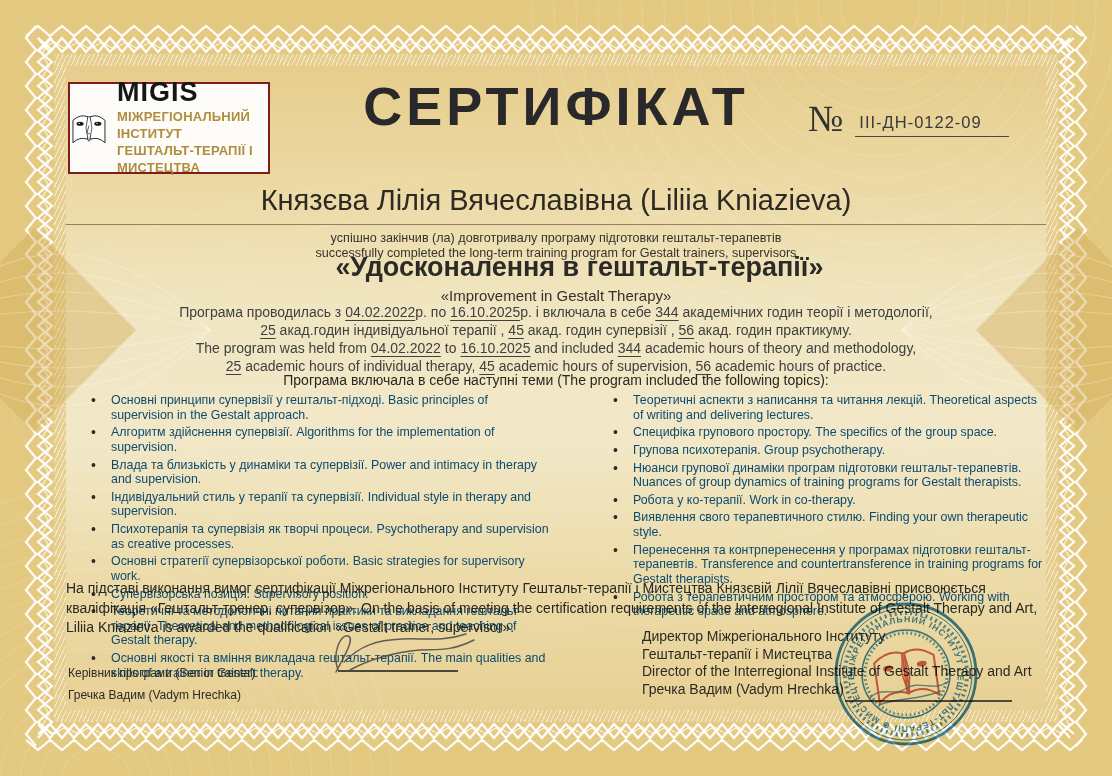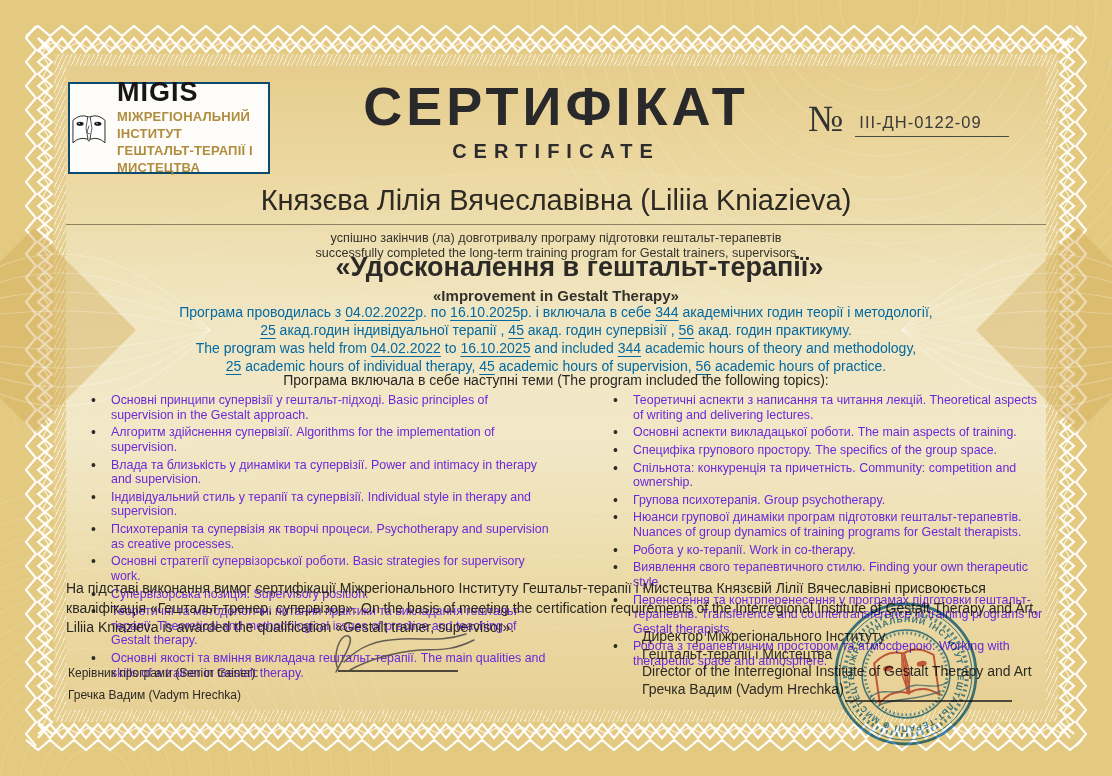--- a/index.html
+++ b/index.html
@@ -7,46 +7,46 @@
   .page{position:relative;width:1112px;height:776px;background:#e4c981;overflow:hidden;}
   .hatch{position:absolute;inset:54px;background:
     repeating-linear-gradient(115deg, rgba(255,255,255,.55) 0 1px, rgba(230,207,142,0) 1px 4px),#e6cf8e;}
   .inner{position:absolute;inset:66px;background:
     linear-gradient(180deg,#e6cd8d 0%,#ebd79f 15%,#f1e6c2 38%,#f2e8c8 58%,#ecdba8 80%,#e7d094 100%);}
   svg.decor{position:absolute;inset:0;width:1112px;height:776px;pointer-events:none;}
   .content{position:absolute;left:66px;top:66px;width:980px;height:680px;color:#2f2d27;}
   .center{position:absolute;left:0;right:0;text-align:center;}
   
   .logo-box{position:absolute;left:2px;top:16px;width:198px;height:88px;background:#fdfcf8;
-    border:2px solid #0c4a6e;display:flex;align-items:center;justify-content:center;gap:9px;}
+    border:2px solid #7f1d1d;display:flex;align-items:center;justify-content:center;gap:9px;}
   .logo-text .acr{font-size:27px;font-weight:800;letter-spacing:1px;color:#161616;line-height:1;}
   .logo-text .sub{font-size:13px;font-weight:700;color:#b08d3e;line-height:1.3;letter-spacing:.2px;margin-top:3px;}
   
   .title{top:12px;font-size:54px;font-weight:800;letter-spacing:4px;color:#29282a;line-height:1.05;}
   .subtitle{top:74px;font-size:20px;font-weight:700;letter-spacing:7px;color:#2c2b2d;}
   .numblock{position:absolute;left:742px;top:34px;display:flex;align-items:flex-end;gap:12px;}
   .numsign{font-family:"Liberation Serif",serif;font-size:37px;line-height:1;color:#333;}
   .numval{font-size:16.5px;letter-spacing:1px;color:#3a3a3a;border-bottom:1.4px solid #4a4a44;
     padding:0 10px 4px 4px;min-width:140px;}
   .name{top:118px;font-size:29px;color:#2d2a24;}
   .rule{position:absolute;left:0;right:0;top:158px;height:1px;background:#6f6244;opacity:.75;}
   .small-line1{top:165px;font-size:12.6px;color:#35332c;}
   .small-line2{top:180px;font-size:12.6px;color:#35332c;}
   .prog-ua{top:186px;font-size:27px;font-weight:700;color:#2c2a26;padding-left:47px;}
-  .prog-en{top:221px;font-size:15px;color:#34322c;font-weight:bold;}
-  .period{font-size:14px;line-height:18px;color:#0369a1;}
+  .prog-en{top:221px;font-size:15px;color:#34322c;}
+  .period{font-size:14px;line-height:18px;color:#404040;}
   .period-ua{top:237px;}
   .period-en{top:273px;}
   .topics-head{top:306px;font-size:14px;color:#282722;}
   .cols{position:absolute;left:18px;right:2px;top:327px;display:flex;gap:54px;}
   .col{flex:0 0 auto;}
   .col.left{width:468px;} .col.right{width:438px;}
   ul.topics{list-style:none;margin:0;padding:0;}
   ul.topics li{position:relative;padding-left:27px;font-size:12.4px;line-height:1.18;
-    color:#6d28d9;margin-bottom:3px;}
+    color:#0c4a6e;margin-bottom:3px;}
   ul.topics li::before{content:"•";position:absolute;left:7px;top:-1px;font-size:14px;color:#2f2d27;}
   .qual{top:513px;text-align:left;font-size:14px;line-height:19.5px;color:#282722;}
   .sig-left{position:absolute;left:2px;top:596px;font-size:12px;line-height:22px;color:#2b2a25;}
   .sig-line{position:absolute;height:1.6px;background:#4e483a;}
   .sig-line.l1{left:272px;width:120px;top:604px;}
   .sig-line.l2{left:779px;width:167px;top:634px;}
   .sig-right{position:absolute;left:576px;top:562px;font-size:14px;line-height:17.5px;color:#2b2a25;}
   .footer{top:640px;font-size:14px;color:#2b2a25;}
   .u{text-decoration:underline;text-underline-offset:2.5px;}
   svg.scribble{position:absolute;left:258px;top:560px;}
@@ -137,21 +137,20 @@
       <div class="logo-text">
         <div class="acr">MIGIS</div>
         <div class="sub">
           <span>МІЖРЕГІОНАЛЬНИЙ ІНСТИТУТ</span><br>
           <span>ГЕШТАЛЬТ-ТЕРАПІЇ І МИСТЕЦТВА</span>
         </div>
       </div>
     </div>
 
     <div class="center title">СЕРТИФІКАТ</div>
-    <div class="center subtitle">CERTIFICATE</div>
 
     <div class="numblock">
       <span class="numsign">№</span>
       <span class="numval">ІІІ-ДН-0122-09</span>
     </div>
 
     <div class="center name">Князєва Лілія Вячеславівна (Liliia Kniazieva)</div>
     <div class="rule"></div>
     <div class="center small-line1">успішно закінчив (ла) довготривалу програму підготовки гештальт-терапевтів</div>
     <div class="center small-line2">successfully completed the long-term training program for Gestalt trainers, supervisors</div>
@@ -172,23 +171,21 @@
             <li>Психотерапія та супервізія як творчі процеси. Psychotherapy and supervision as creative processes.</li>
             <li>Основні стратегії супервізорської роботи. Basic strategies for supervisory work.</li>
             <li>Супервізорська позиція. Supervisory position.</li>
             <li>Теоретичні та методологічні питання практики та викладання гештальт-терапії. Theoretical and methodological issues of practice and teaching of Gestalt therapy.</li>
             <li>Основні якості та вміння викладача гештальт-терапії. The main qualities and skills of a trainer in Gestalt therapy.</li>
           </ul>
         </div>
       <div class="col right">
           <ul class="topics">
             <li>Теоретичні аспекти з написання та читання лекцій. Theoretical aspects of writing and delivering lectures.</li>
-            <li>Основні аспекти викладацької роботи. The main aspects of training.</li>
             <li>Специфіка групового простору. The specifics of the group space.</li>
-            <li>Спільнота: конкуренція та причетність. Community: competition and ownership.</li>
             <li>Групова психотерапія. Group psychotherapy.</li>
             <li>Нюанси групової динаміки програм підготовки гештальт-терапевтів. Nuances of group dynamics of training programs for Gestalt therapists.</li>
             <li>Робота у ко-терапії. Work in co-therapy.</li>
             <li>Виявлення свого терапевтичного стилю. Finding your own therapeutic style.</li>
             <li>Перенесення та контрперенесення у програмах підготовки гештальт-терапевтів. Transference and countertransference in training programs for Gestalt therapists.</li>
             <li>Робота з терапевтичним простором та атмосферою. Working with therapeutic space and atmosphere.</li>
           </ul>
         </div>
     </div>
 

